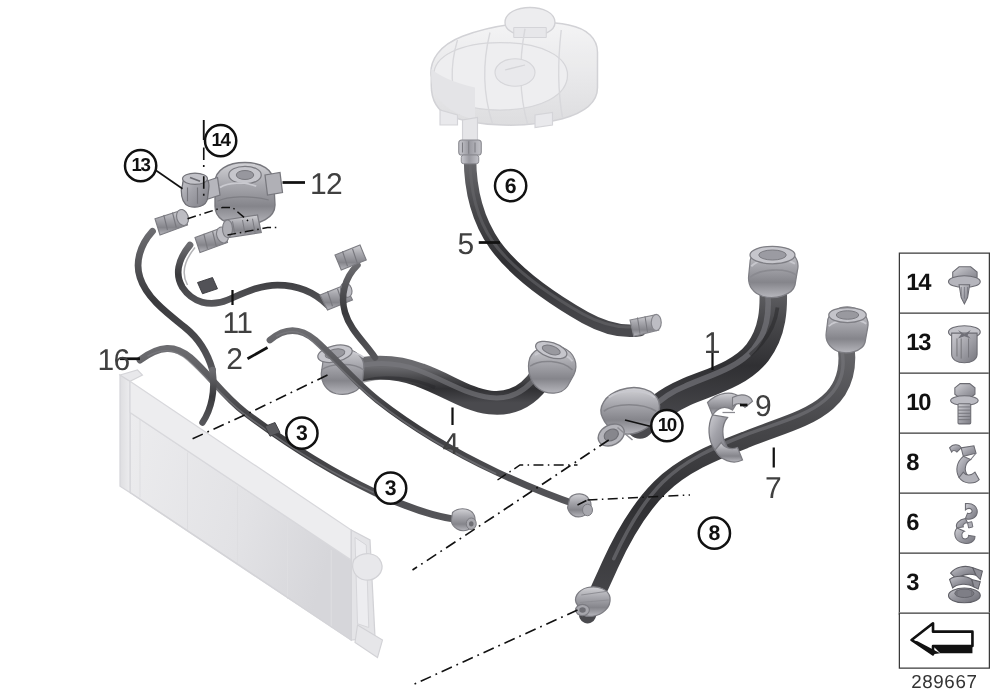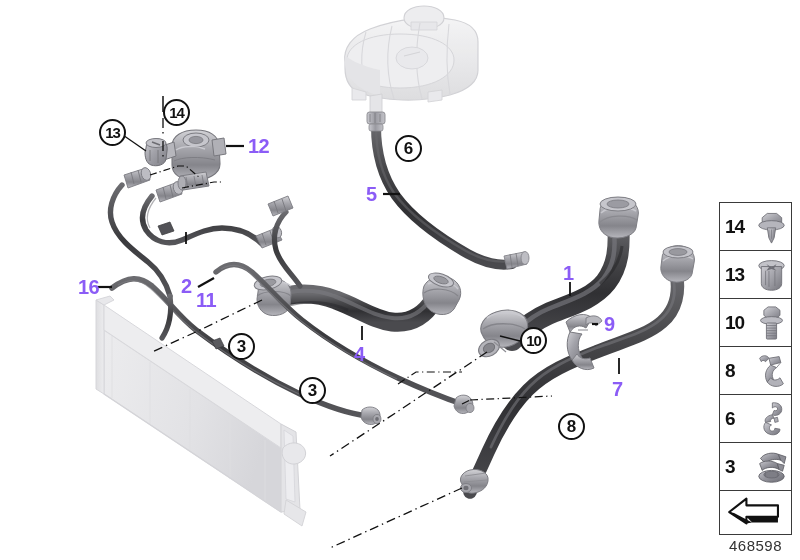--- a/index.html
+++ b/index.html
@@ -8,23 +8,23 @@
     width:800px;height:560px;position:relative;overflow:hidden;
     font-family:"Liberation Sans", sans-serif;
     background:#ffffff;
   }
   #stage{position:absolute;left:0;top:0;width:800px;height:560px;}
   svg.layer{position:absolute;left:0;top:0;width:800px;height:560px;overflow:visible;}
 
   
   .callout-plain{
     position:absolute;
-    font-weight:bold;
-    font-size:20px;
-    color:#8b5cf6;
+    font-weight:normal;
+    font-size:24px;
+    color:#404040;
     line-height:1;
     letter-spacing:-0.5px;
     white-space:nowrap;
     font-family:"Liberation Sans", sans-serif;
   }
   .callout-circle{
     position:absolute;
     width:27px;height:27px;
     border:2.6px solid #111;
     border-radius:50%;
@@ -422,21 +422,21 @@
   <div class="callout-plain" style="left:181px;top:276px;">2</div>
   <div class="callout-circle" style="left:228px;top:333px;">3</div>
   <div class="callout-circle" style="left:299px;top:377px;">3</div>
   <div class="callout-plain" style="left:354px;top:344px;">4</div>
   <div class="callout-plain" style="left:366px;top:184px;">5</div>
   <div class="callout-circle" style="left:395px;top:135px;">6</div>
   <div class="callout-plain" style="left:612px;top:379px;">7</div>
   <div class="callout-circle" style="left:558px;top:413px;">8</div>
   <div class="callout-plain" style="left:604px;top:314px;">9</div>
   <div class="callout-circle wide" style="left:520px;top:327px;">10</div>
-  <div class="callout-plain" style="left:196px;top:247px;margin-top:43px;">11</div>
+  <div class="callout-plain" style="left:178px;top:247px;">11</div>
   <div class="callout-plain" style="left:248px;top:136px;">12</div>
   <div class="callout-circle wide" style="left:99px;top:119px;">13</div>
   <div class="callout-circle wide" style="left:163px;top:99px;">14</div>
   <div class="callout-plain" style="left:78px;top:277px;">16</div>
 
   <div id="legend">
 
     <div class="legend-row">
       <div class="legend-num">14</div>
       <div class="legend-icon">
@@ -557,15 +557,15 @@
   </div>
 
   <div id="arrowbox">
     <svg viewBox="0 0 73 45">
       <path d="M9 22 L27 8 L27 15 L60 15 L60 27 L27 27 L27 34 Z" fill="#ffffff" stroke="#111" stroke-width="2.2" stroke-linejoin="round"></path>
       <path d="M27 27 L60 27 L60 33 L33 33 Z" fill="#111"></path>
       <path d="M9 22 L27 34 L33 33 L14 23 Z" fill="#111"></path>
     </svg>
   </div>
 
-  <div id="diagram-number">468598</div>
+  <div id="diagram-number">289667</div>
 
 </div>
 
 </body></html>

